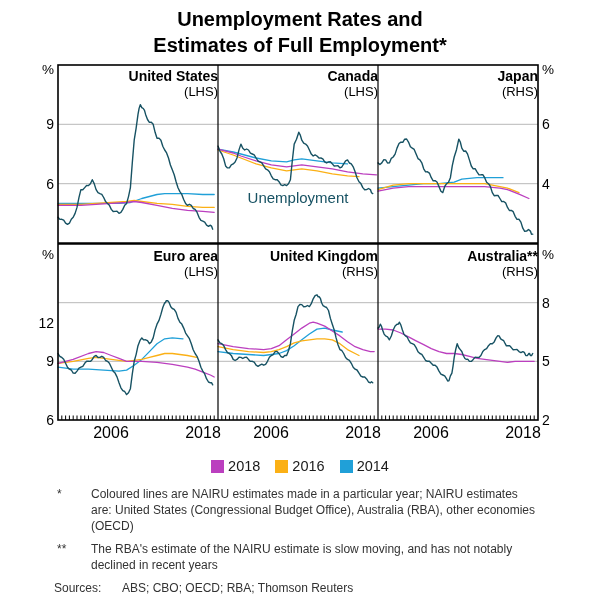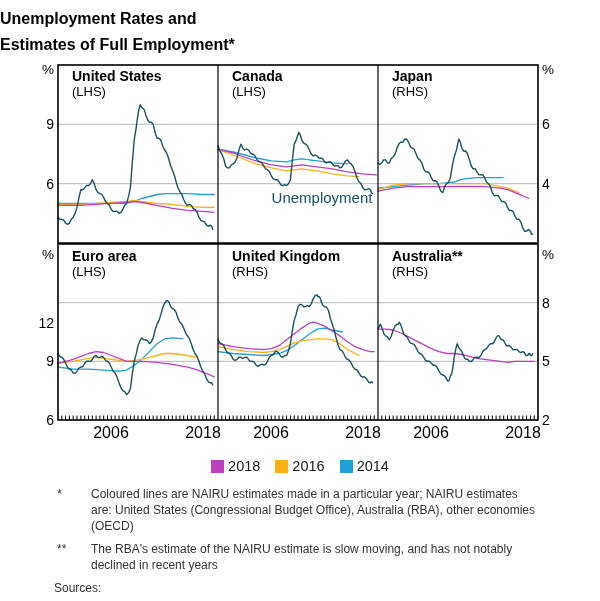--- a/index.html
+++ b/index.html
@@ -1,31 +1,31 @@
 <!DOCTYPE html>
 <html><head>
 <meta charset="utf-8">
 <style>
   html,body{margin:0;padding:0;background:#fff;}
   #app{position:relative;width:600px;height:601px;background:#fff;
        font-family:"Liberation Sans", sans-serif;color:#000;overflow:hidden;}
-  .chart-title{position:absolute;top:6px;left:0;width:600px;
-       font-size:16px;font-weight:bold;line-height:26px;}
+  .chart-title{position:absolute;top:6px;left:0;width:600px;text-align:center;
+       font-size:20px;font-weight:bold;line-height:26px;}
   #plot-svg{position:absolute;top:0;left:0;}
-  .ptitle{position:absolute;width:160px;text-align:left;pointer-events:none;margin-left:14px;}
+  .ptitle{position:absolute;width:160px;text-align:right;pointer-events:none;}
   .r0{top:68px}.r1{top:248px}.c0{left:58px}.c1{left:218px}.c2{left:378px}
   .pt-main{font-size:14px;font-weight:bold;line-height:16px;}
   .pt-sub{font-size:13px;line-height:15px;}
   .axlbl{position:absolute;font-size:14px;line-height:18px;height:18px;}
   .axlbl.left{left:0;width:54px;text-align:right;}
   .axlbl.right{left:542px;width:54px;text-align:left;}
   .axlbl.pct{font-size:13.5px;}
   .xlbl{position:absolute;width:44px;text-align:center;font-size:16px;top:424px;}
   .annotation{position:absolute;left:218px;top:188px;width:160px;text-align:center;
-       font-size:15px;line-height:19px;padding-left:24px;}
+       font-size:15px;line-height:19px;}
   .legend{position:absolute;top:458px;left:0;width:600px;display:flex;
        justify-content:center;align-items:center;gap:15px;font-size:14.5px;color:#1a1a1a;}
   .legend-item{display:flex;align-items:center;gap:4px;}
   .legend-sq{display:inline-block;width:13px;height:13px;}
   .footnotes{position:absolute;top:486px;left:34px;width:556px;font-size:12px;
        line-height:16px;color:#333;}
   .fn-row{display:flex;margin-bottom:7px;}
   .fn-marker{width:57px;padding-left:23px;box-sizing:border-box;flex:none;}
   .fn-text{width:450px;}
   .sources-row{display:flex;margin-top:1px;}
@@ -268,16 +268,17 @@
     <div class="fn-row">
       <span class="fn-marker">*</span>
       <span class="fn-text">Coloured lines are NAIRU estimates made in a particular year; NAIRU estimates are: United States (Congressional Budget Office), Australia (RBA), other economies (OECD)</span>
     </div>
     <div class="fn-row">
       <span class="fn-marker">**</span>
       <span class="fn-text">The RBA's estimate of the NAIRU estimate is slow moving, and has not notably declined in recent years</span>
     </div>
     <div class="sources-row">
       <span class="sources-label">Sources:</span>
+      <span>ABS; CBO; OECD; RBA; Thomson Reuters</span>
     </div>
   </div>
 
 </div>
 
 </body></html>

